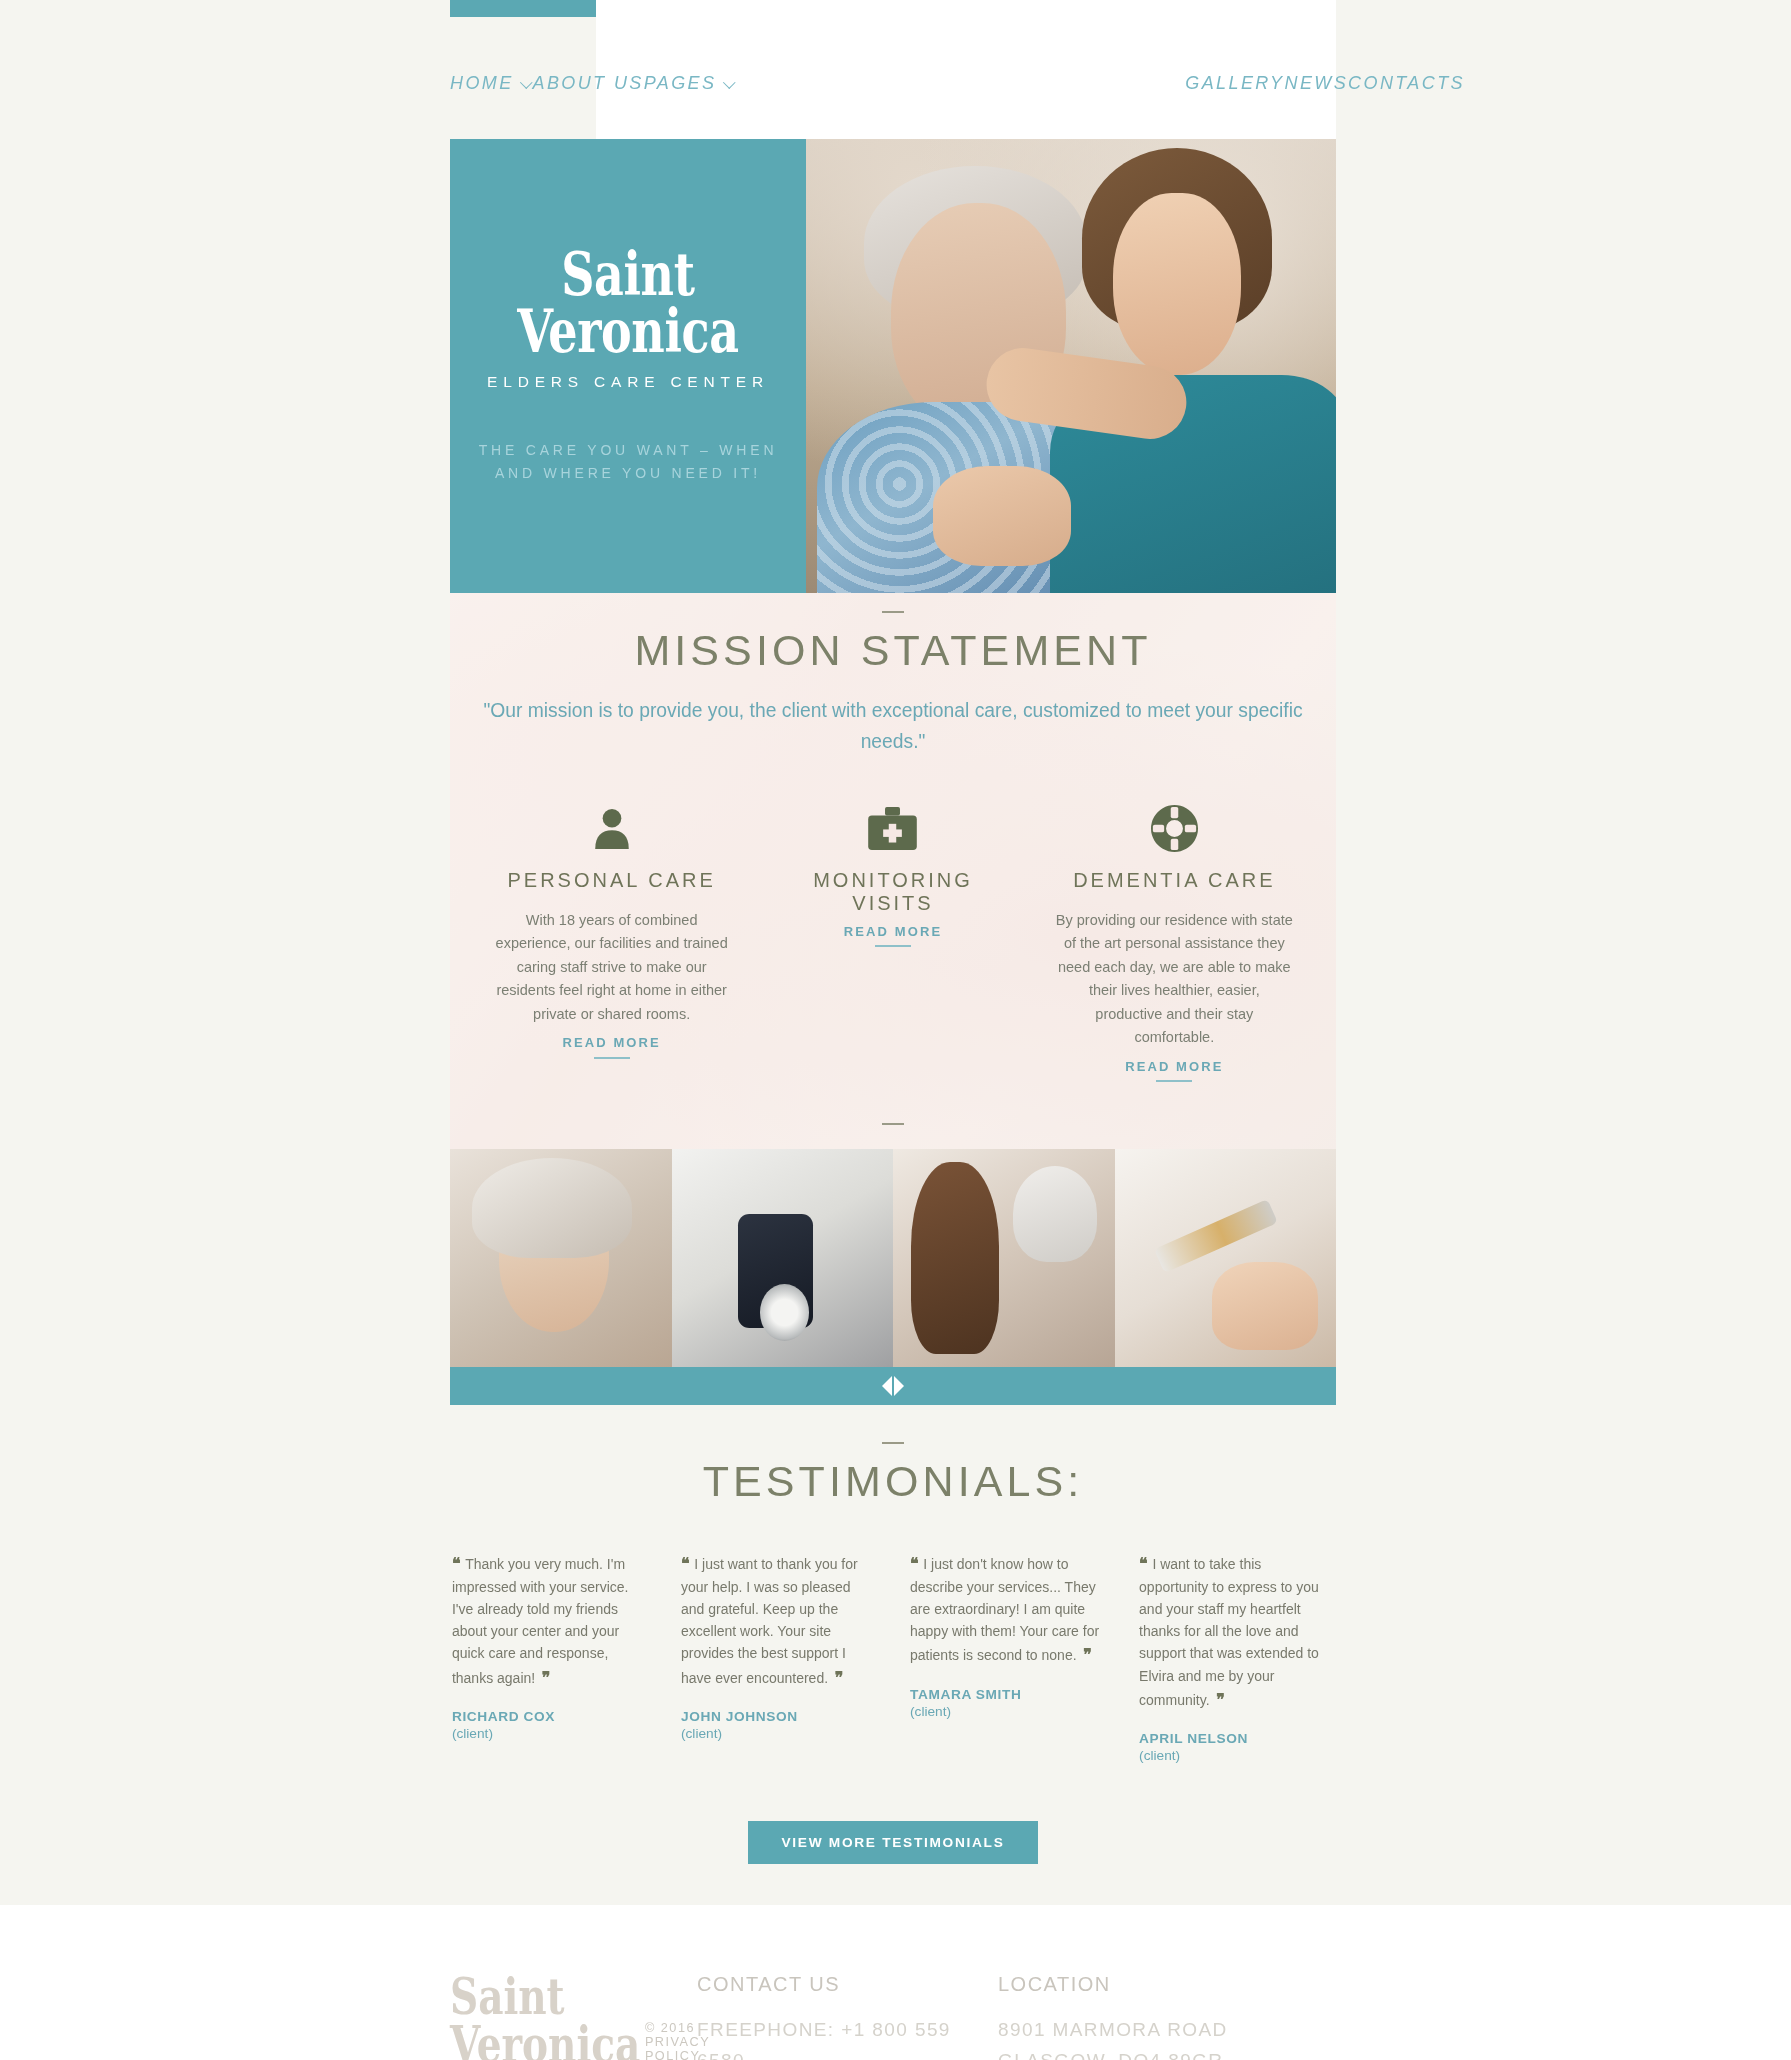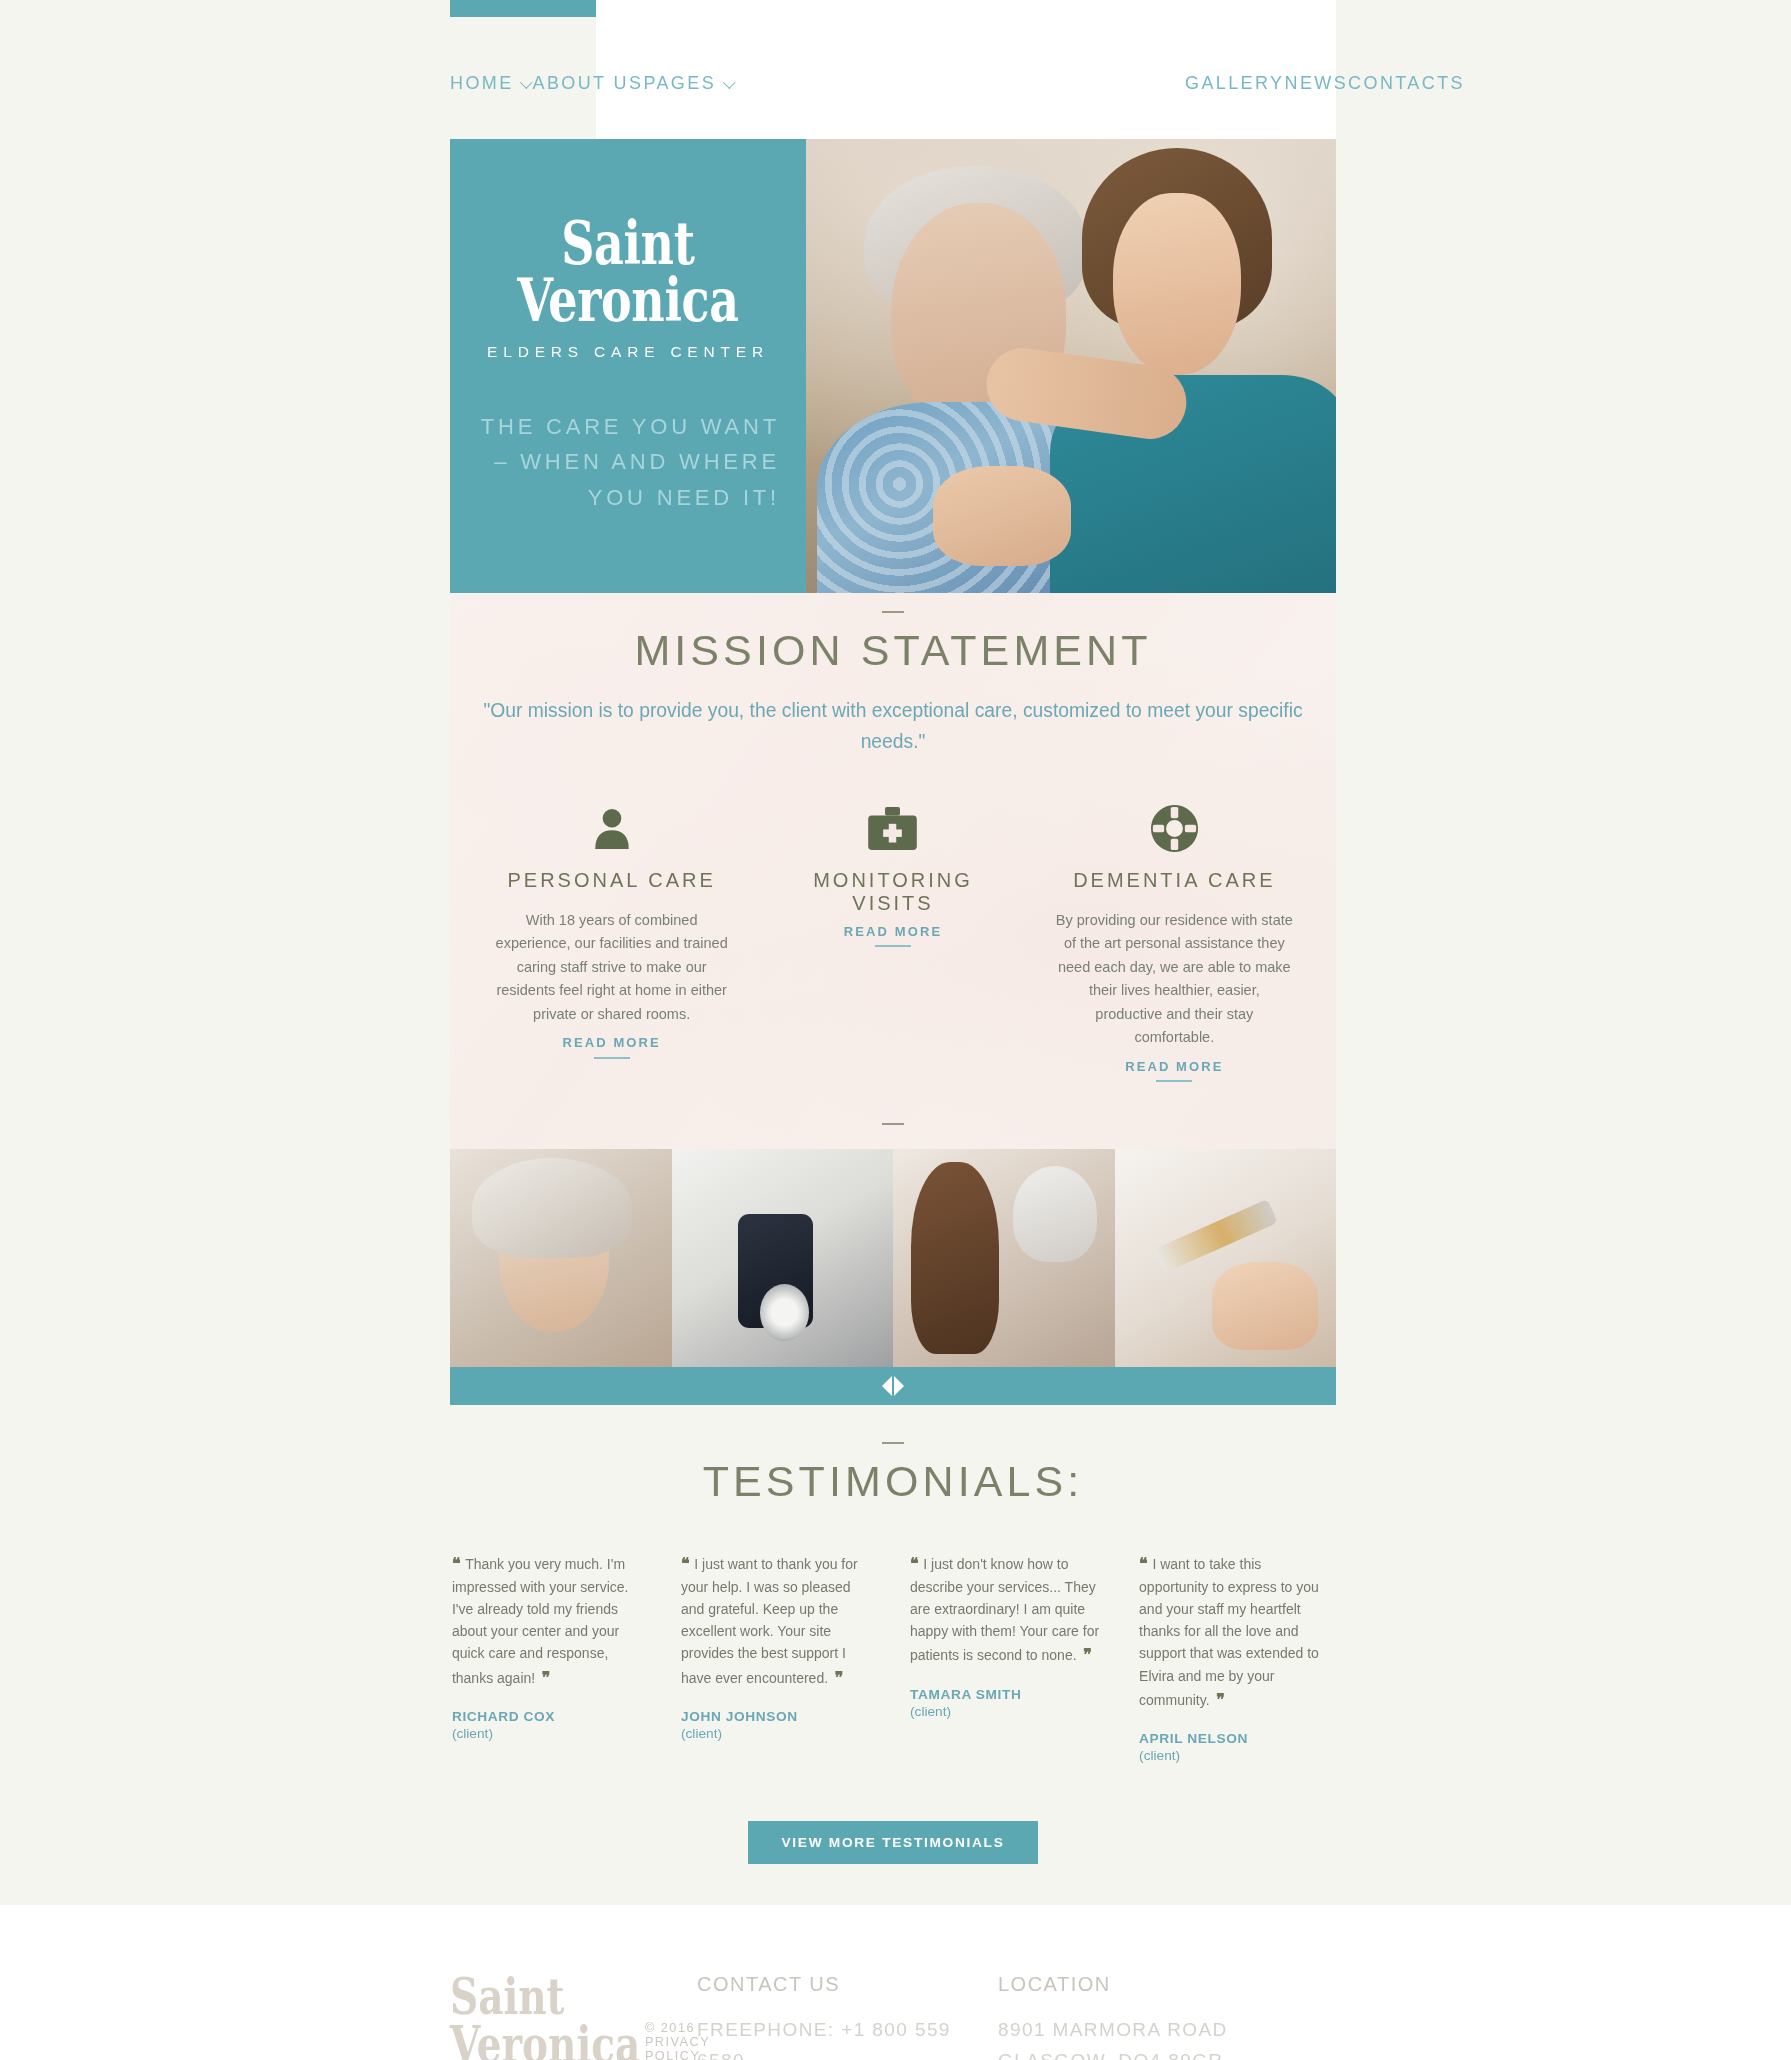--- a/index.html
+++ b/index.html
@@ -5,21 +5,21 @@
   * { margin:0; padding:0; box-sizing:border-box; }
   html,body { width:1792px; }
   body {
     background:#f5f5f0;
     font-family:"Liberation Sans", sans-serif;
     -webkit-font-smoothing:antialiased;
   }
   .page { width:1792px; min-height:2060px; position:relative; background:#f5f5f0; }
 
   
-  .header { position:relative; height:139px; }
+  .header { position:relative; height:139px;font-style:italic; }
   .nav-white-panel {
     position:absolute; left:596px; top:0; width:740px; height:139px;
     background:#ffffff;
   }
   .nav-teal-tab {
     position:absolute; left:450px; top:0; width:146px; height:17px;
     background:#5ba8b3;
   }
   .nav {
     position:absolute; left:450px; top:0; width:886px; height:139px;
@@ -54,22 +54,22 @@
   .brand-name {
     font-family:"DejaVu Serif", serif; font-weight:bold;
     color:#ffffff; font-size:59px; line-height:0.96; text-align:center;
     letter-spacing:-0.5px; transform:scaleX(0.78); transform-origin:center;
   }
   .brand-sub {
     color:#ffffff; font-size:15.5px; letter-spacing:5.8px; margin-top:13px;
     text-align:center; font-weight:400;
   }
   .brand-tagline {
-    color:#a8d4dc; font-size:22px; letter-spacing:3.8px; line-height:1.62;
-    text-align:right; margin-top:48px;
+    color:#a8d4dc; font-size:14px; letter-spacing:3.8px; line-height:1.62;
+    text-align:center; margin-top:48px;
   }
   .hero-photo {
     flex:1; position:relative; overflow:hidden;
     background:linear-gradient(160deg,#d8cfc6 0%,#c9b9a9 40%,#8d9fa8 100%);
   }
 
   
   .ph-bg { position:absolute; inset:0; background:
       radial-gradient(circle at 75% 20%, #e9e0d5 0%, transparent 55%),
       radial-gradient(circle at 20% 10%, #e3d8cb 0%, transparent 50%),

